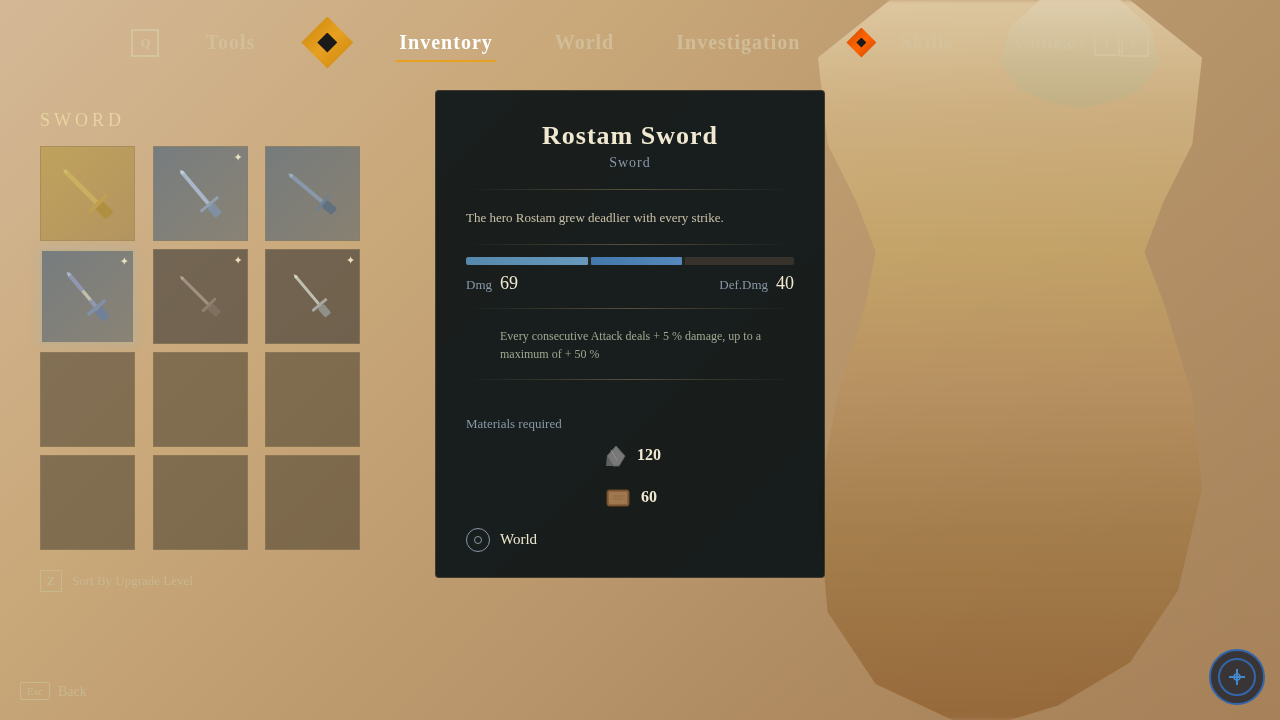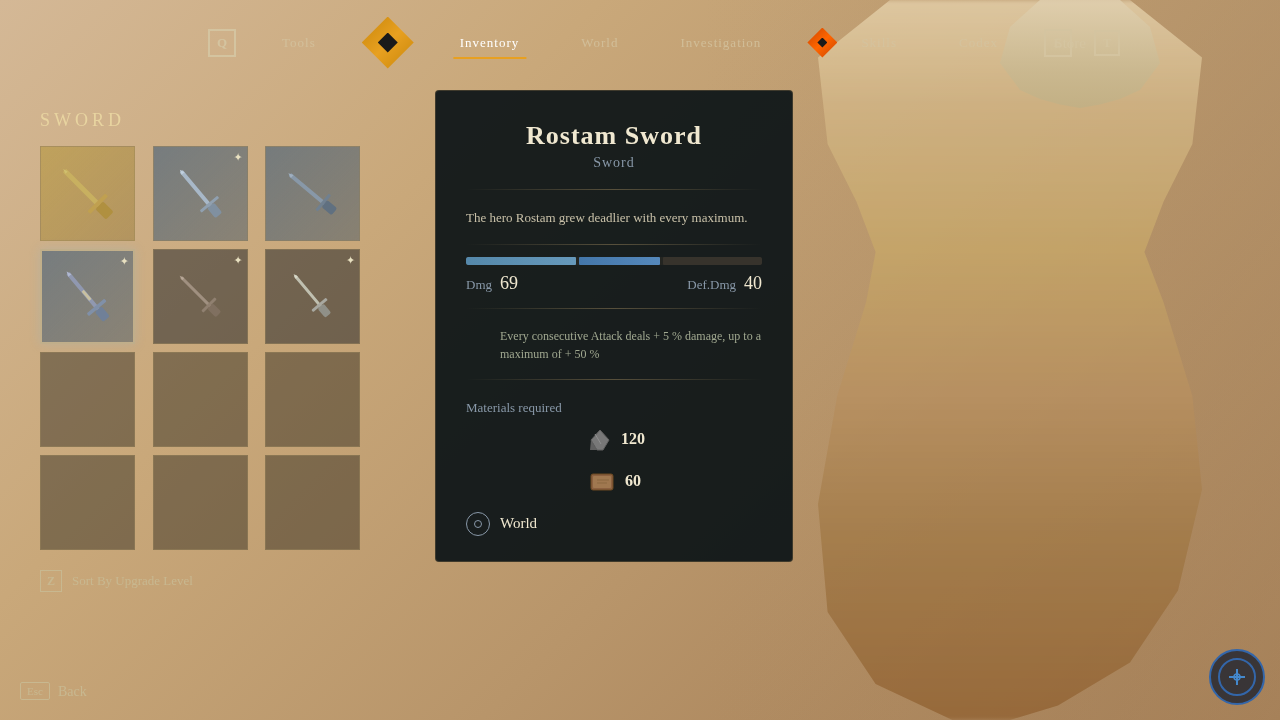--- a/index.html
+++ b/index.html
@@ -72,29 +72,30 @@
 
     .nav-logo-inner {
       width: 20px;
       height: 20px;
       background: #1a1a1a;
       clip-path: polygon(50% 0%, 100% 50%, 50% 100%, 0% 50%);
     }
 
     .nav-item {
       color: #d4c4a0;
-      font-size: 13px;
+      font-size: 20px;
       font-family: 'Georgia', serif;
       letter-spacing: 1px;
       cursor: pointer;
       padding: 8px 16px;
       text-decoration: none;
       opacity: 0.8;
       transition: opacity 0.2s;
       position: relative;
+      font-weight: bold;
     }
 
     .nav-item.active {
       color: #ffffff;
       opacity: 1;
     }
 
     .nav-item.active::after {
       content: '';
       position: absolute;
@@ -245,21 +246,21 @@
       justify-content: center;
       font-size: 12px;
       font-weight: bold;
     }
 
     
     .detail-panel {
       position: absolute;
       left: 435px;
       top: 90px;
-      width: 358px;
+      width: 390px;
       background: rgba(10,18,22,0.92);
       border: 1px solid rgba(80,70,50,0.7);
       border-radius: 4px;
       padding: 30px 30px 25px;
       z-index: 5;
     }
 
     .detail-title {
       color: #f0e8d0;
       font-size: 26px;
@@ -371,21 +372,21 @@
     }
 
     .perk-desc {
       color: #a0a890;
       font-size: 12px;
       line-height: 1.5;
       padding-left: 34px;
     }
 
     .materials-section {
-      margin-top: 20px;
+      margin-top: 36px;
     }
 
     .materials-label {
       color: #8898a8;
       font-size: 13px;
       margin-bottom: 10px;
     }
 
     .materials-row {
       display: flex;
@@ -664,21 +665,21 @@
   </div>
 </div>
 
 <div class="detail-panel">
 
   <div class="detail-title">Rostam Sword</div>
   <div class="detail-subtitle">Sword</div>
 
   <div class="detail-divider"></div>
 
-  <div class="detail-description">The hero Rostam grew deadlier with every maximum.</div>
+  <div class="detail-description">The hero Rostam grew deadlier with every strike.</div>
 
   <div class="stat-bars">
     <div class="detail-divider" style="margin-top:14px;margin-bottom:12px;"></div>
     <div class="stat-bar-track">
       <div class="stat-bar-segment stat-bar-dmg" style="width:38%;"></div>
       <div class="stat-bar-segment stat-bar-def" style="width:28%;"></div>
       <div class="stat-bar-segment stat-bar-empty" style="width:34%;"></div>
     </div>
   </div>
 

